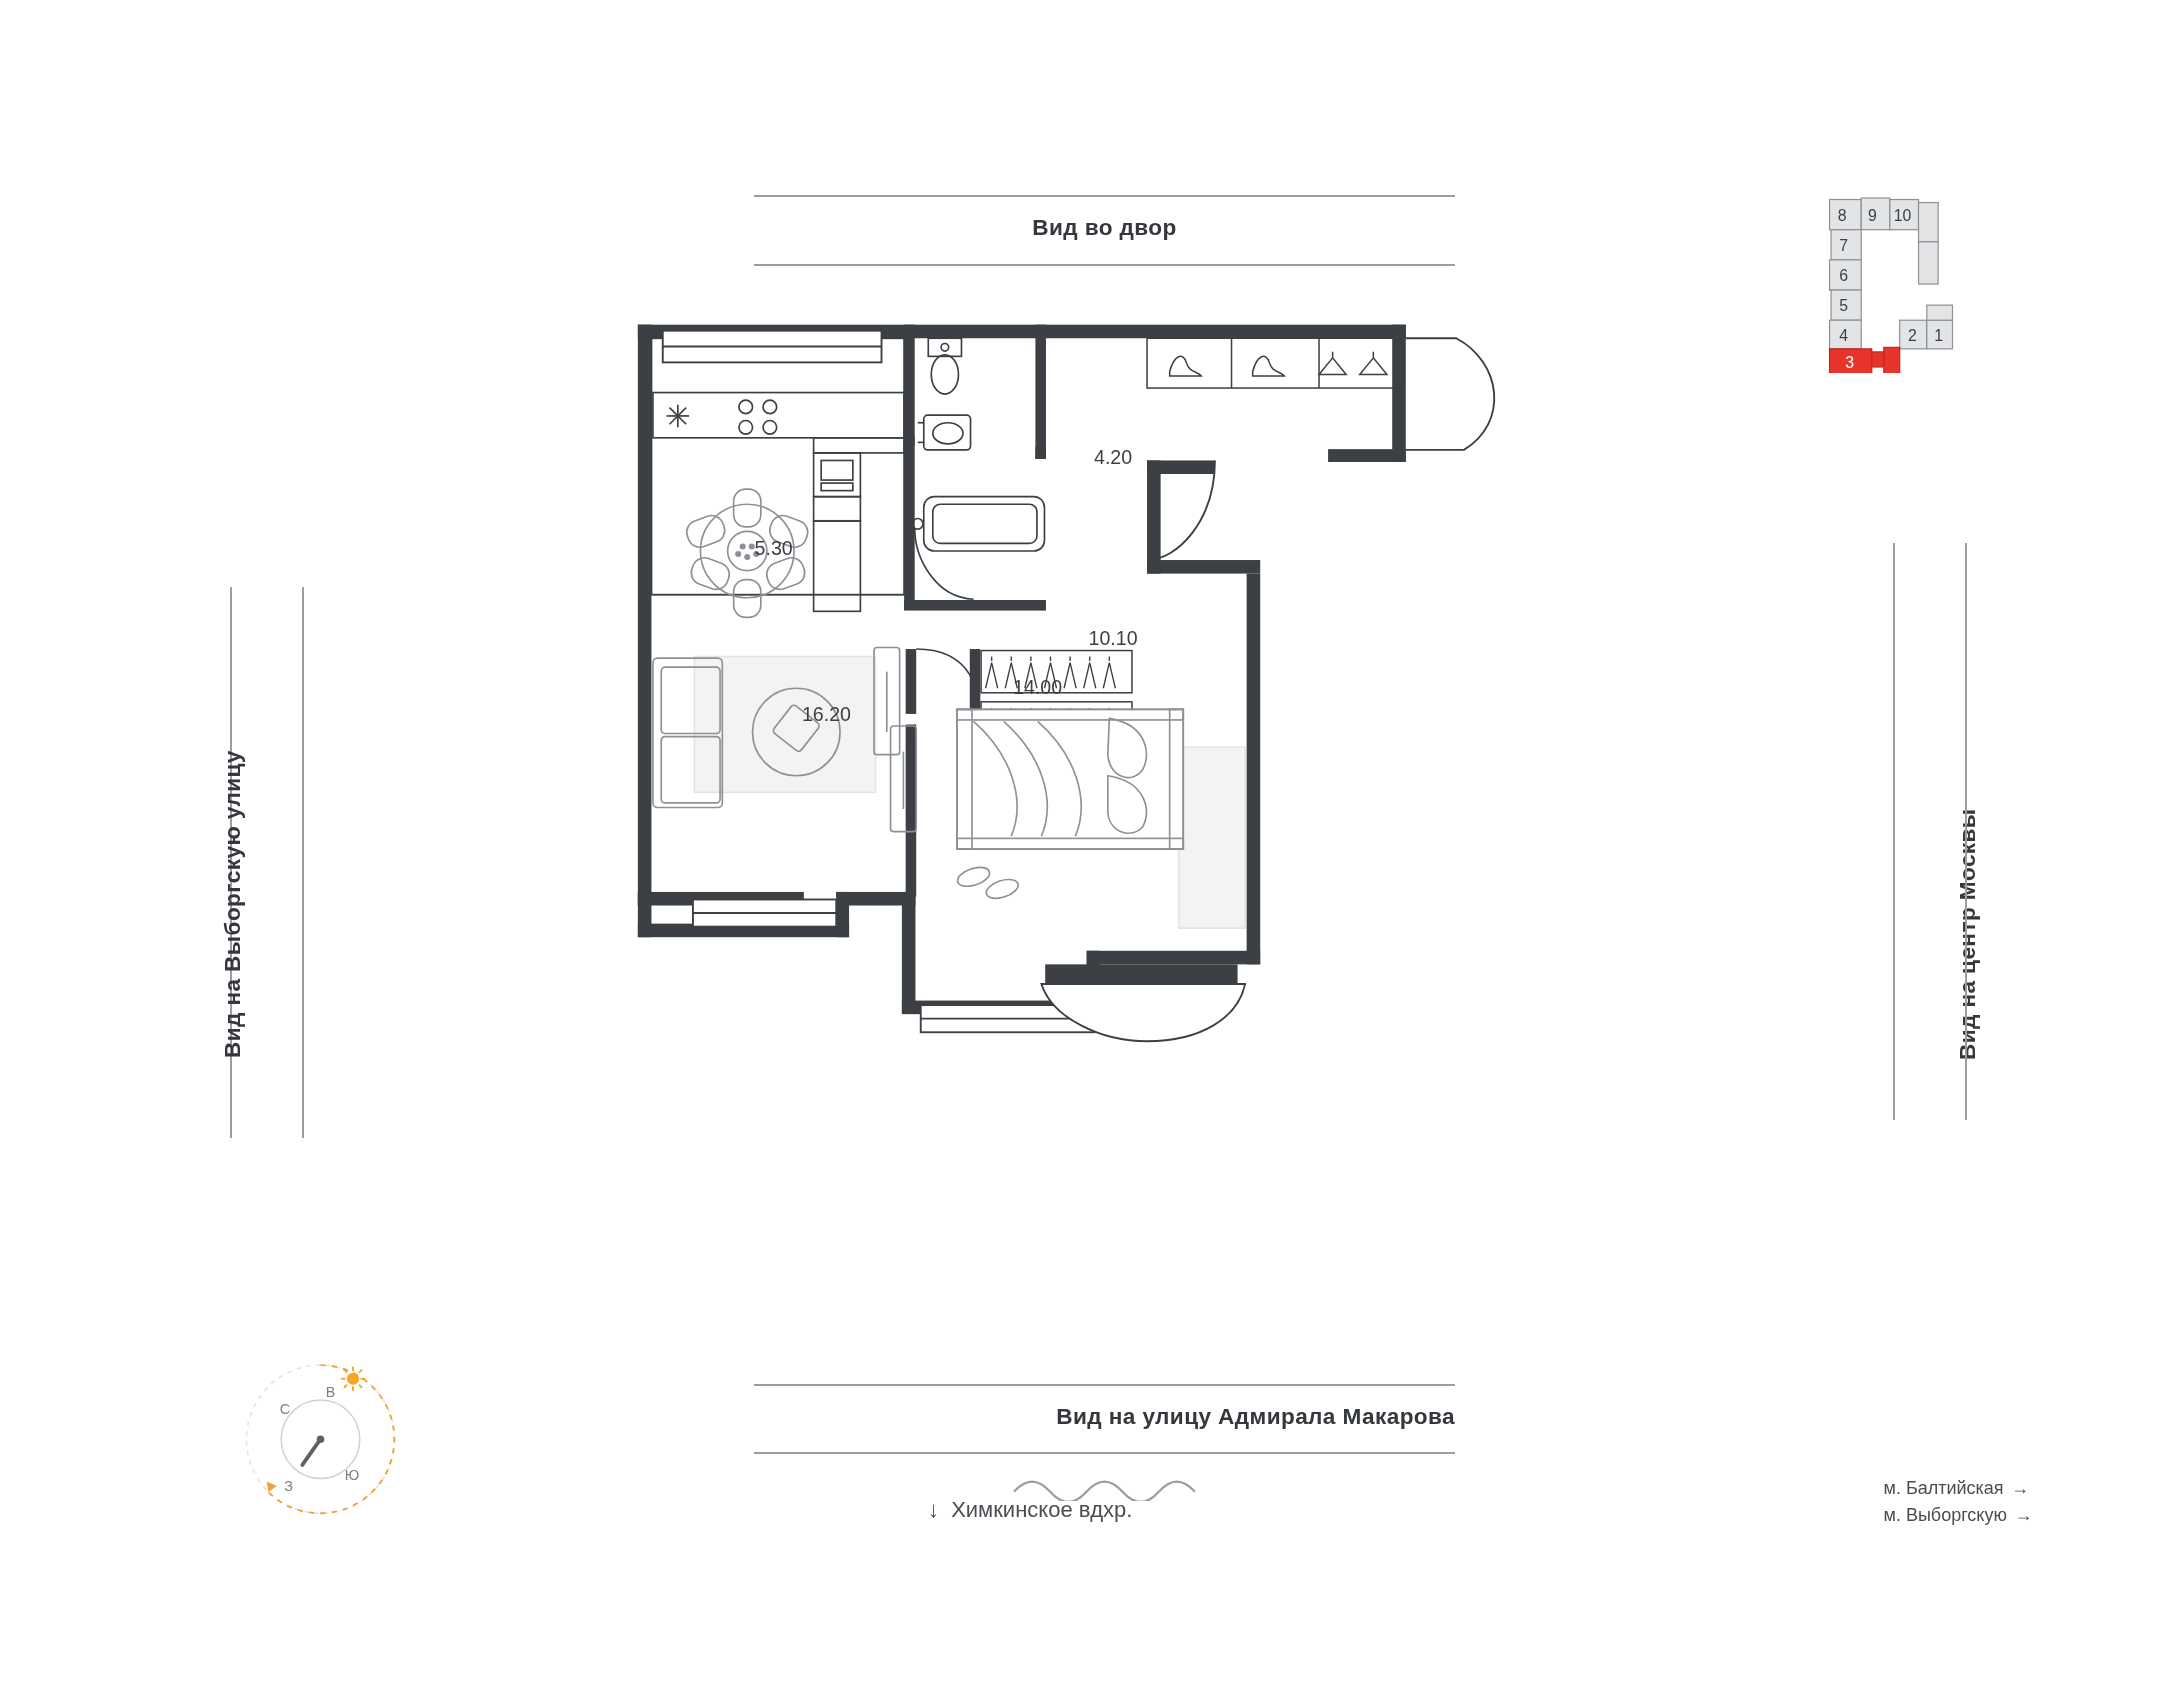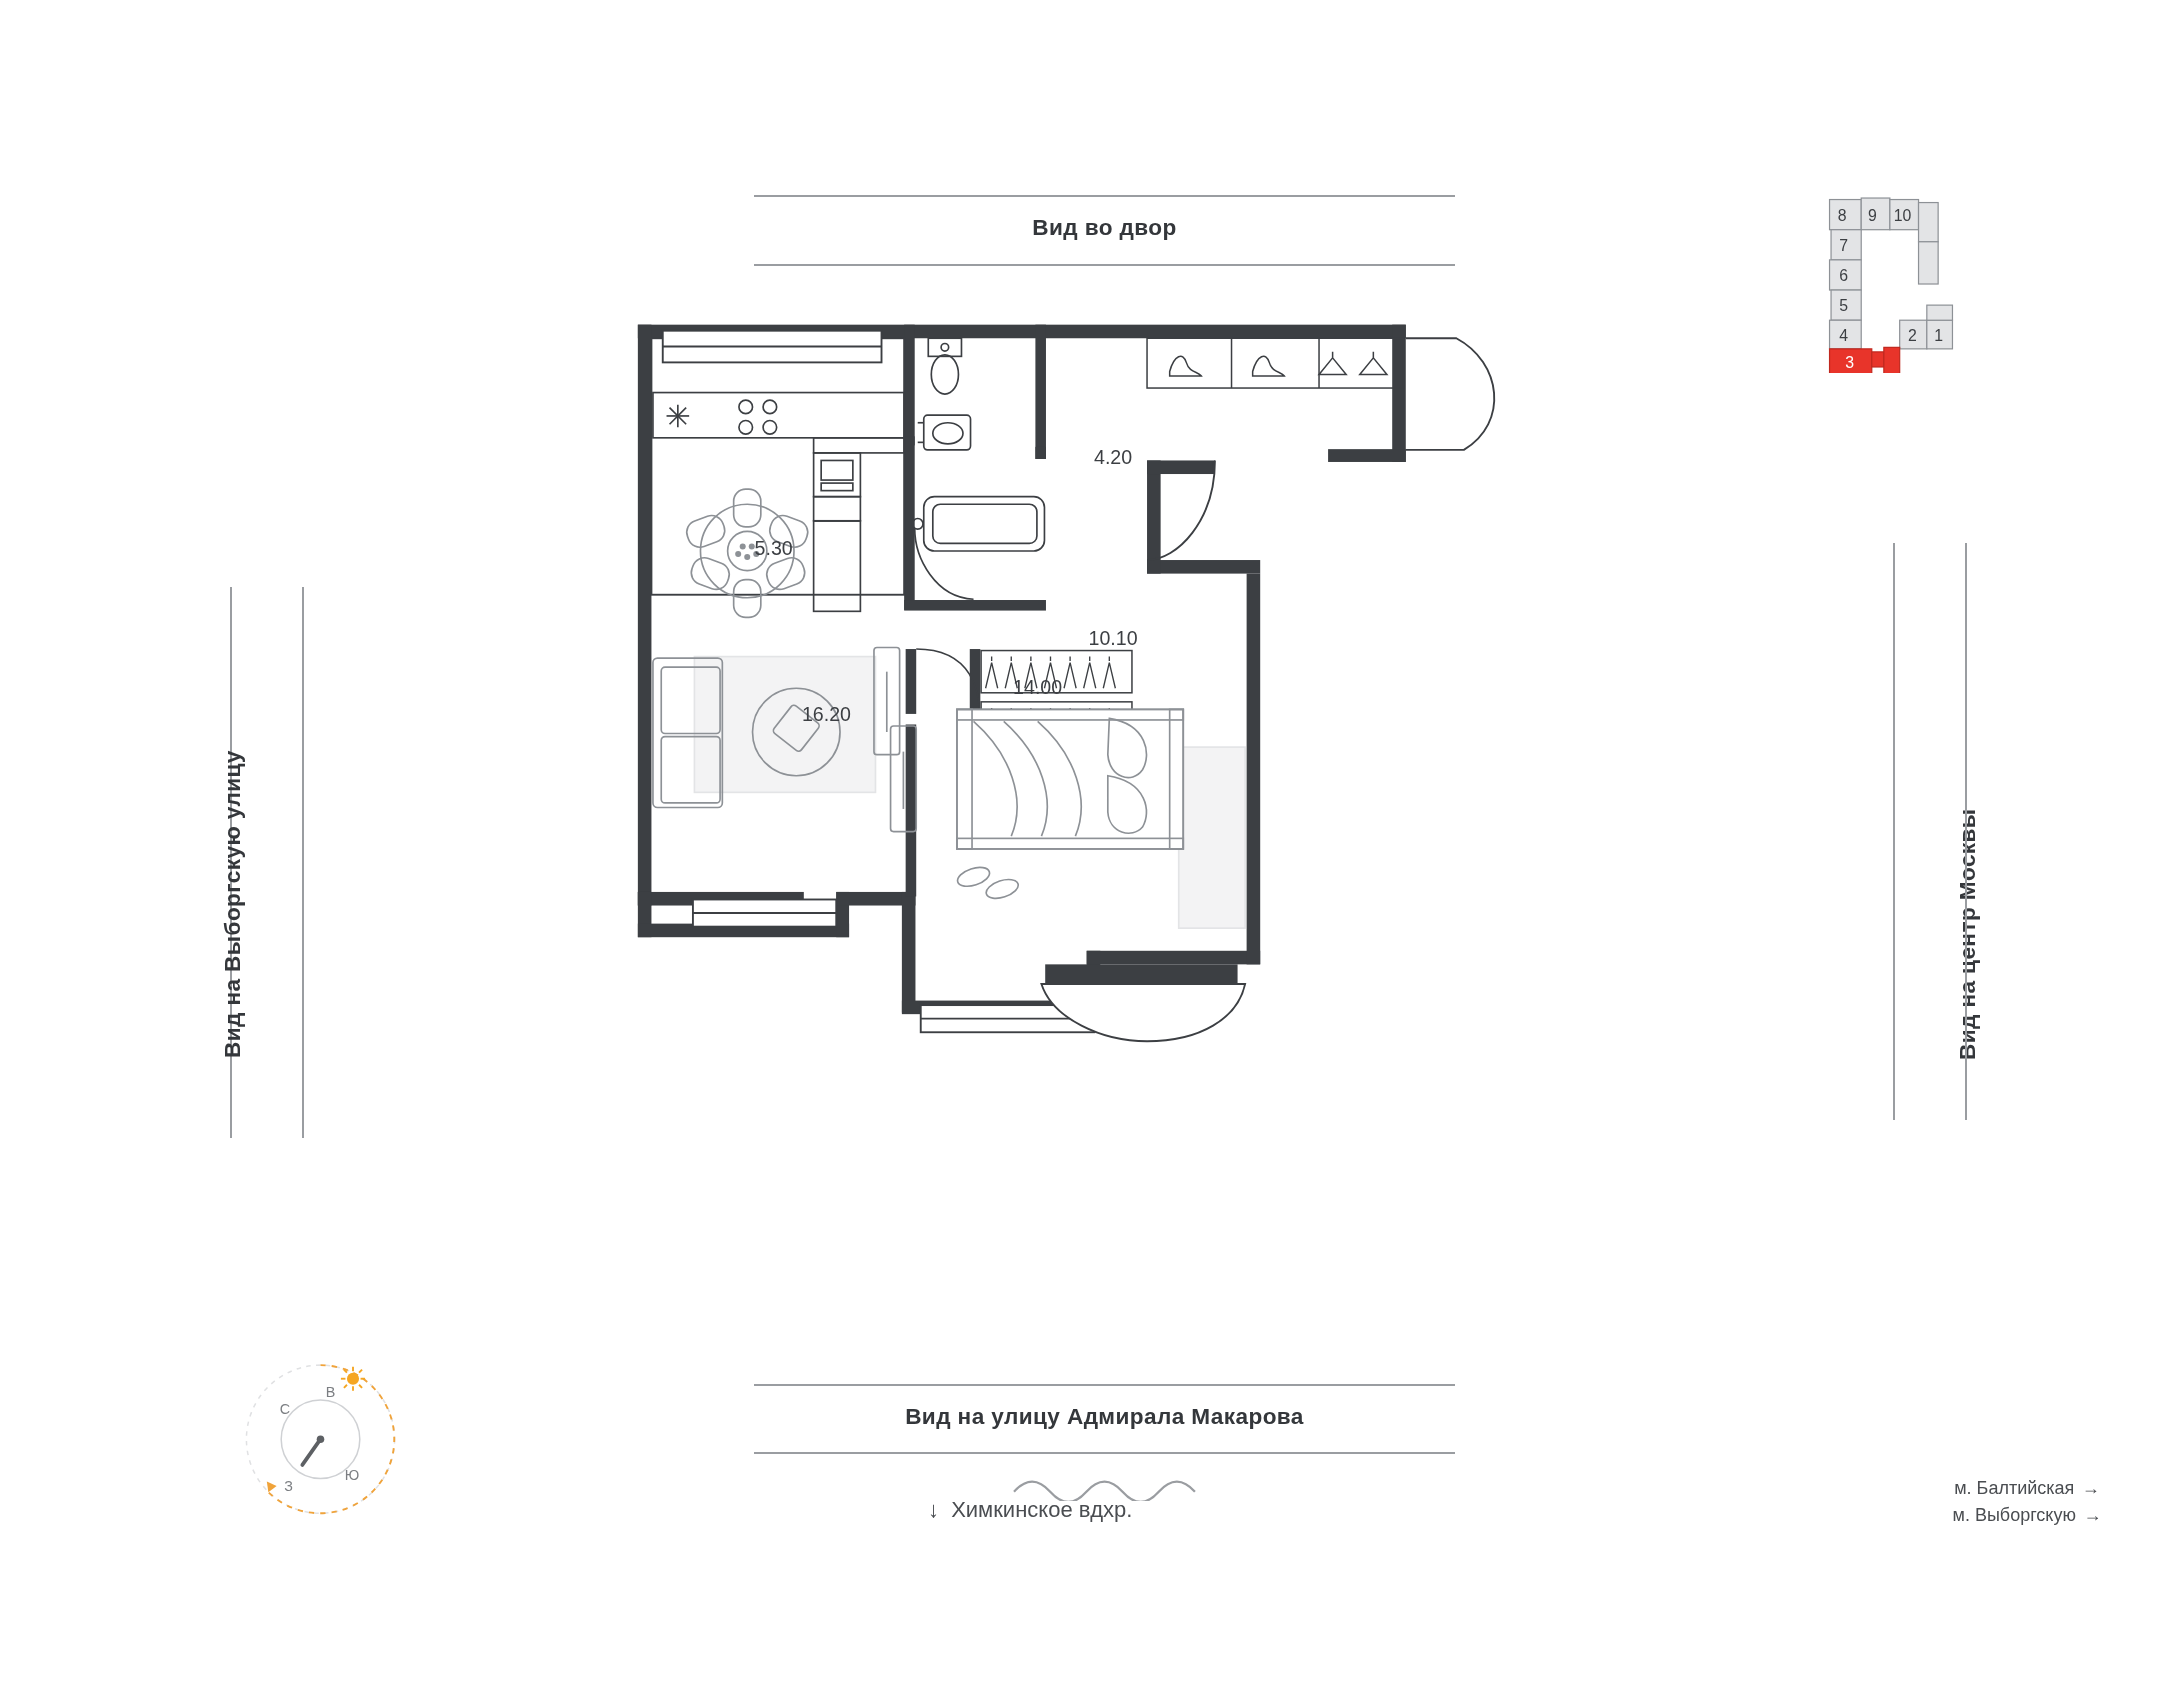--- a/index.html
+++ b/index.html
@@ -34,21 +34,21 @@
   .vl-top {
     left: 754px;
     top: 215px;
     width: 701px;
     text-align: center;
   }
   .vl-bottom {
     left: 754px;
     top: 1404px;
     width: 701px;
-    text-align: center;
+    text-align: right;
   }
   .rule {
     position: absolute;
     background: #9a9da1;
     height: 1.5px;
   }
   .rule-top-1 { left: 754px; top: 195px; width: 701px; }
   .rule-top-2 { left: 754px; top: 264px; width: 701px; }
   .rule-bot-1 { left: 754px; top: 1384px; width: 701px; }
   .rule-bot-2 { left: 754px; top: 1452px; width: 701px; }
@@ -94,21 +94,21 @@
     position: absolute;
     left: 1011px;
     top: 1475px;
   }
 
   .metro {
     position: absolute;
     right: 1.5px;
     top: 1475px;
     width: 287px;
-    text-align: center;
+    text-align: left;
     font-size: 18px;
     color: #4a4d51;
     line-height: 1.5;
   }
   .metro div { white-space: nowrap; }
   .metro .arr { display: inline-block; margin-left: 7.5px; }
 
   
   .compass {
     position: absolute;

